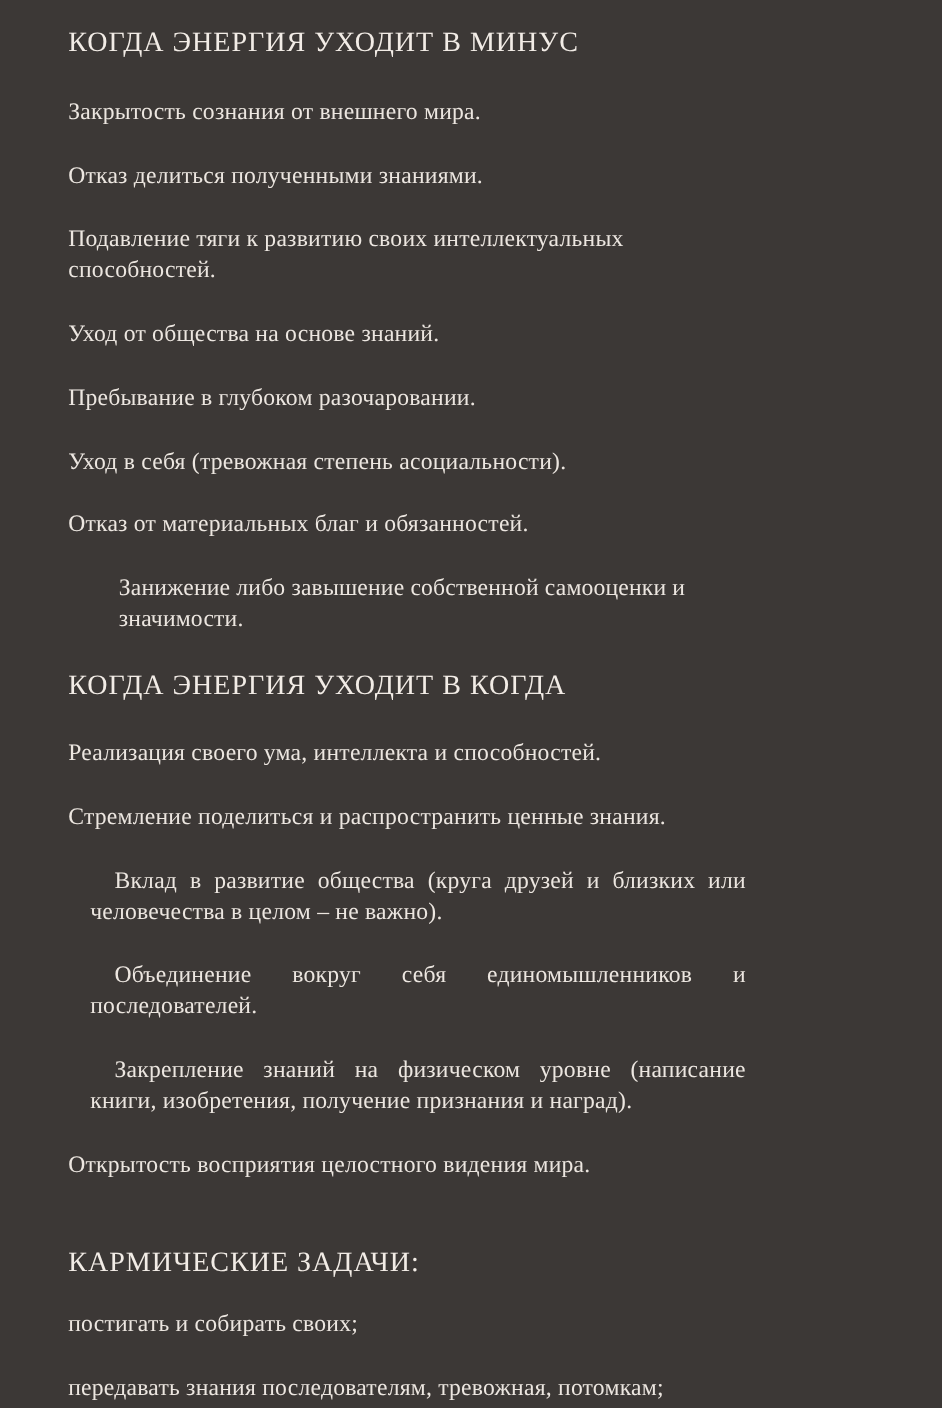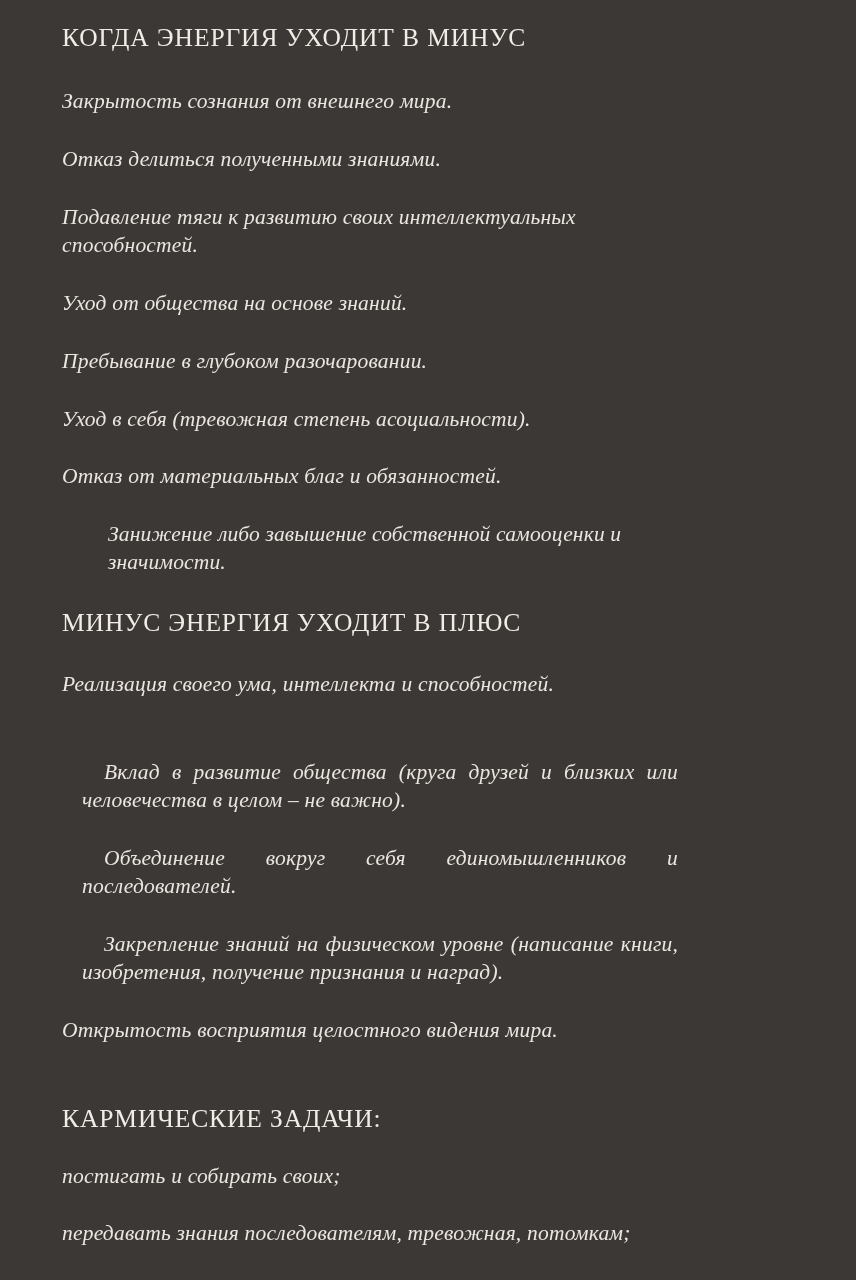--- a/index.html
+++ b/index.html
@@ -30,21 +30,20 @@
     margin: 0;
     padding: 0;
     white-space: nowrap;
   }
   .para {
     font-size: 21.5px;
     line-height: 1.3;
     color: #ece6e0;
     margin: 0;
     letter-spacing: 0.2px;
-    font-style: italic;
   }
   .para.just {
     text-align: justify;
     text-indent: 22px;
     margin-left: 20px;
   }
   .para.plain {
     text-align: left;
   }
   .sp-after-h1 { height: 34px; }
@@ -81,26 +80,27 @@
   <p class="para plain">Уход в себя (тревожная степень асоциальности).</p>
   <div class="sp-para"></div>
 
   <p class="para plain">Отказ от материальных благ и обязанностей.</p>
   <div class="sp-para"></div>
 
   <p class="para plain tight">Занижение либо завышение собственной самооценки и значимости.</p>
 
   <div class="sp-before-h2"></div>
 
-  <h2 class="heading">МИНУС ЭНЕРГИЯ УХОДИТ В ПЛЮС</h2>
+  <h2 class="heading">КОГДА ЭНЕРГИЯ УХОДИТ В КОГДА</h2>
   <div class="sp-after-h2"></div>
 
   <p class="para plain">Реализация своего ума, интеллекта и способностей.</p>
   <div class="sp-para"></div>
 
+  <p class="para plain">Стремление поделиться и распространить ценные знания.</p>
   <div class="sp-para"></div>
 
   <p class="para just">Вклад в развитие общества (круга друзей и близких или человечества в целом – не важно).</p>
   <div class="sp-para"></div>
 
   <p class="para just">Объединение вокруг себя единомышленников и последователей.</p>
   <div class="sp-para"></div>
 
   <p class="para just">Закрепление знаний на физическом уровне (написание книги, изобретения, получение признания и наград).</p>
   <div class="sp-para"></div>

